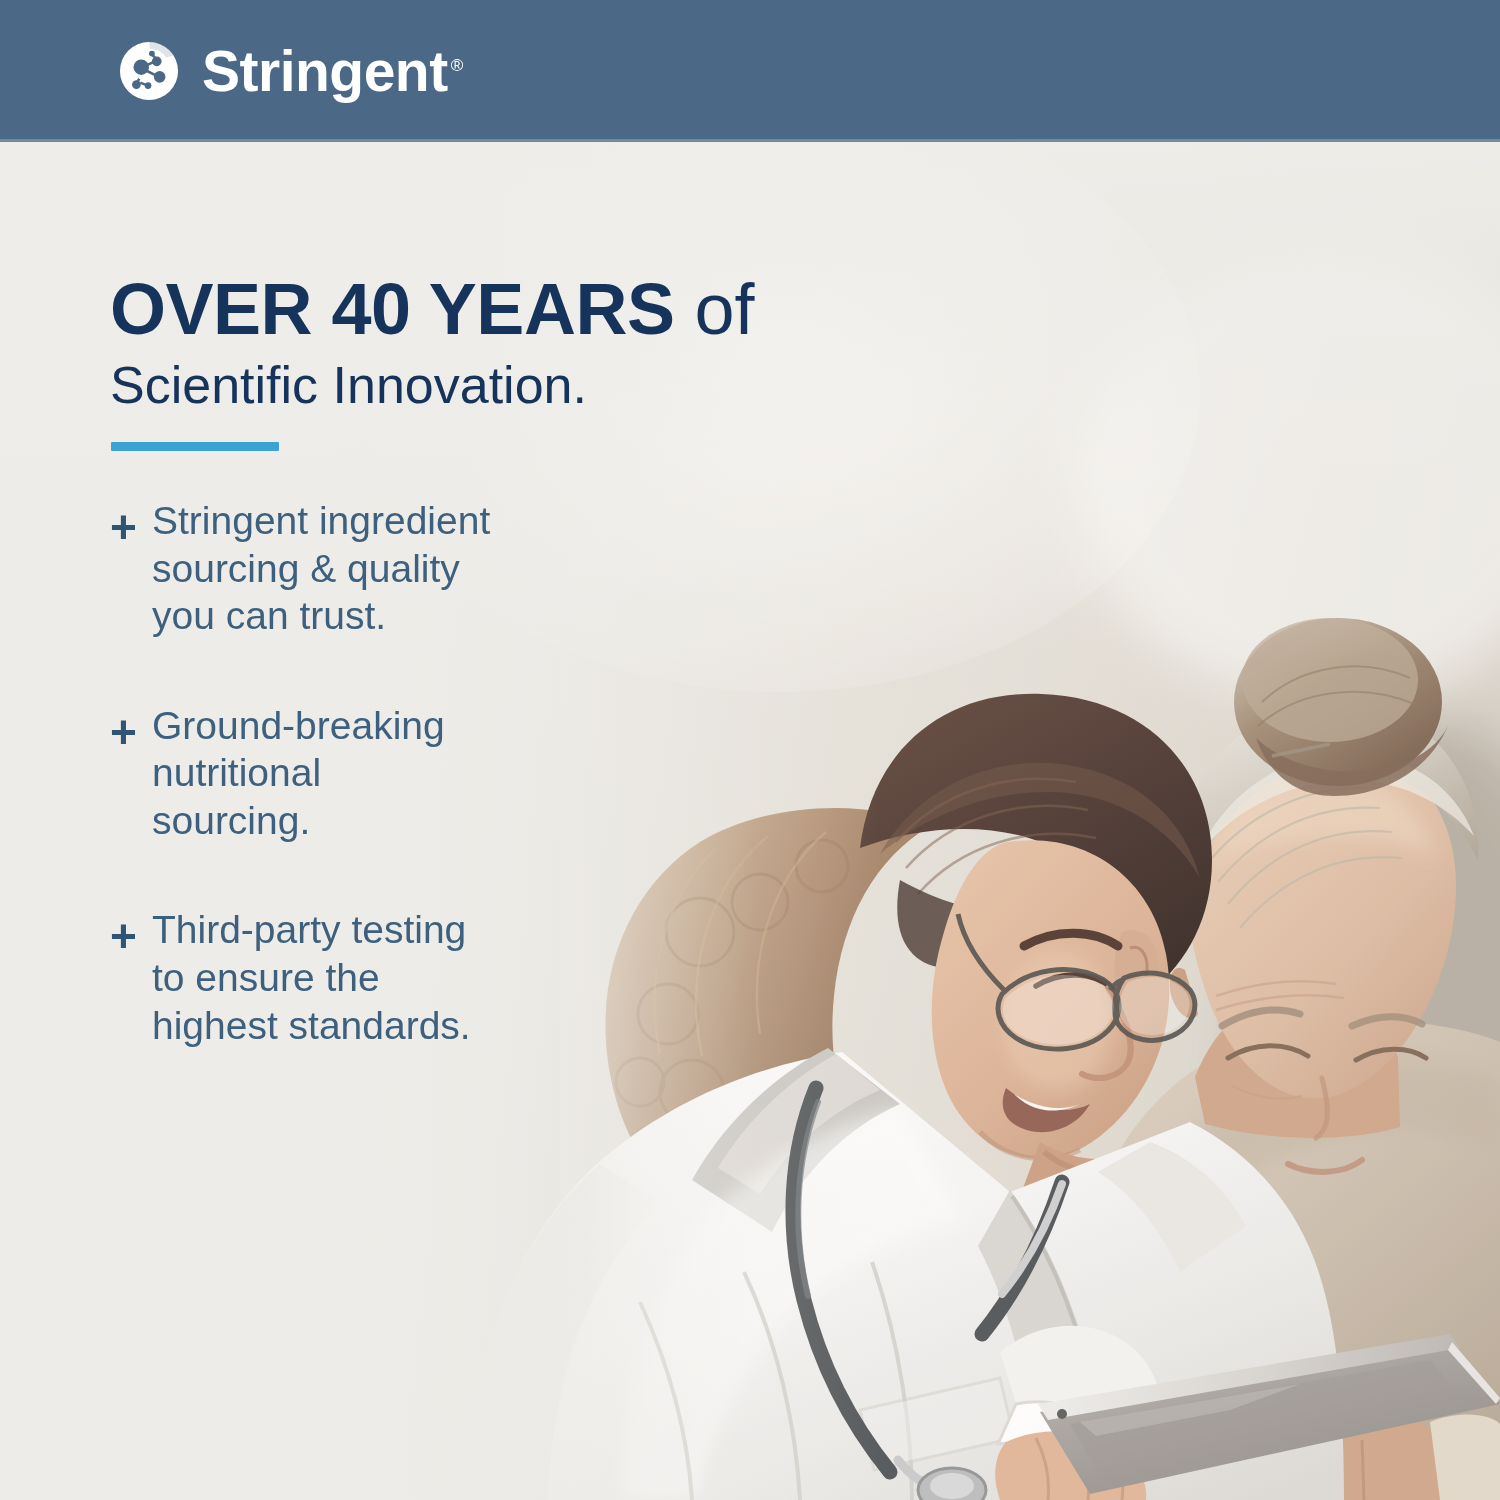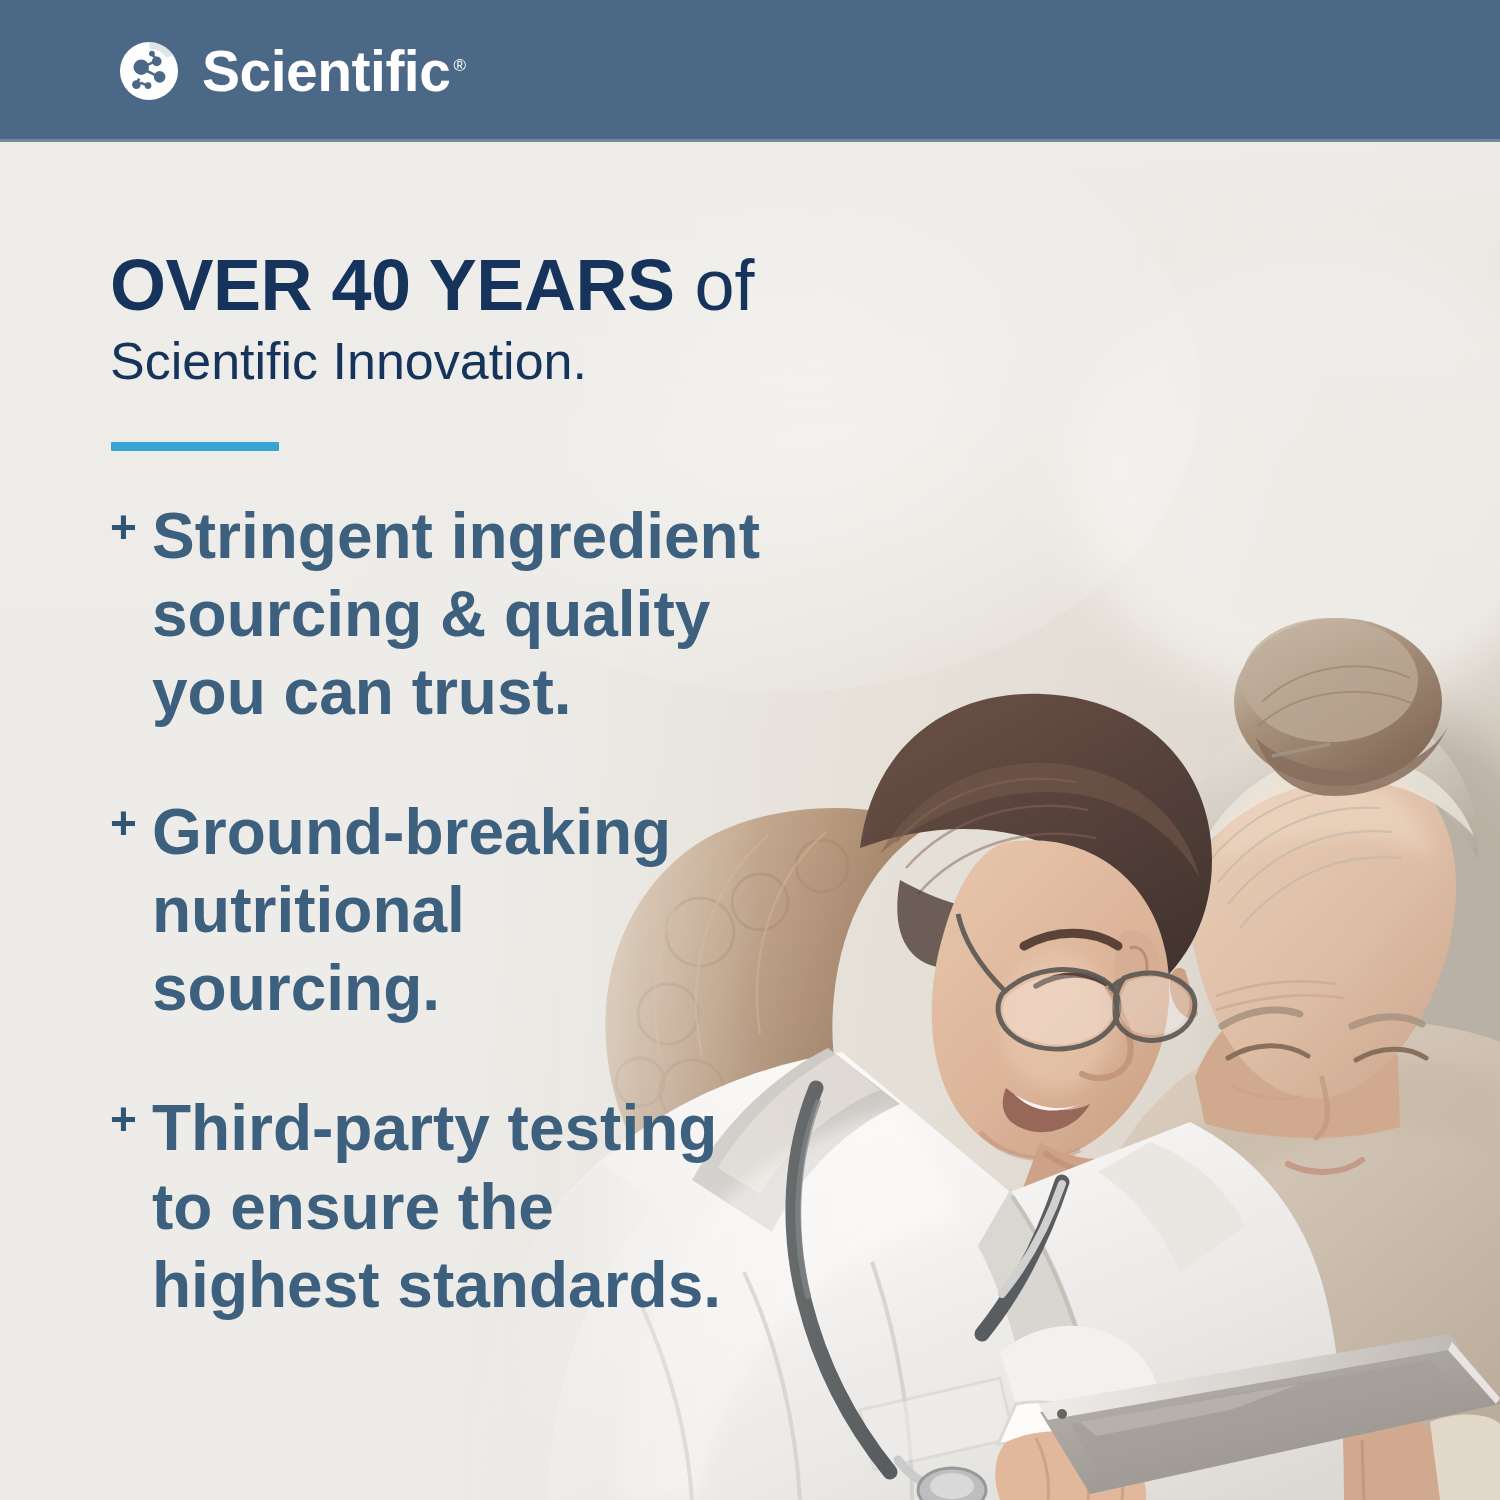--- a/index.html
+++ b/index.html
@@ -113,21 +113,21 @@
   .content > * { pointer-events: auto; }
 
   .headline {
     position: absolute;
     left: 110px;
     top: 102px;
     width: 820px;
     line-height: 1.14;
     color: #16335c;
   }
-  .headline-line1 { font-size: 72px; white-space: nowrap; }
+  .headline-line1 { font-size: 72px; white-space: nowrap; margin-top: 24px; }
   .headline-strong { font-weight: bold; letter-spacing: -0.5px; }
   .headline-light { font-weight: normal; }
   .headline-line2 {
     font-size: 52px;
     font-weight: normal;
     white-space: nowrap;
     margin-top: 6px;
   }
 
   .divider-rule {
@@ -158,22 +158,22 @@
     font-size: 46px;
     font-weight: bold;
     color: #2f5575;
     line-height: 1.22;
     text-align: left;
     padding-top: 2px;
     user-select: none;
   }
   .bullet-text {
     flex: 1 1 auto;
-    font-size: 64px;
-    font-weight: bold;
+    font-size: 39px;
+    font-weight: normal;
     color: #3d607f;
     line-height: 1.22;
     white-space: pre-line;
   }
 </style>
 </head>
 <body>
 
 <div id="canvas">
 
@@ -478,21 +478,21 @@
         </g>
         <g stroke="#4b6886" stroke-width="2.6" fill="none">
           <path d="M30 26 L36 23"></path>
           <path d="M30 32 L38 36"></path>
           <path d="M22 40 L20 43"></path>
           <path d="M23 44 L28 46"></path>
           <path d="M39 19 L36 16"></path>
         </g>
         <path d="M32 2 A30 30 0 0 1 57 16 L50 18 A22 22 0 0 0 33 9 Z" fill="#4b6886" opacity="0.18"></path>
       </svg>
-      <div class="logo-wordmark"><span>Scientific</span><span class="logo-reg">®</span></div>
+      <div class="logo-wordmark"><span>Stringent</span><span class="logo-reg">®</span></div>
     </div>
   </div>
 
   <div class="content">
 
     <div class="headline">
       <div class="headline-line1"><span class="headline-strong">OVER 40 YEARS</span><span class="headline-light"> of</span></div>
       <div class="headline-line2">Scientific Innovation.</div>
     </div>
 

